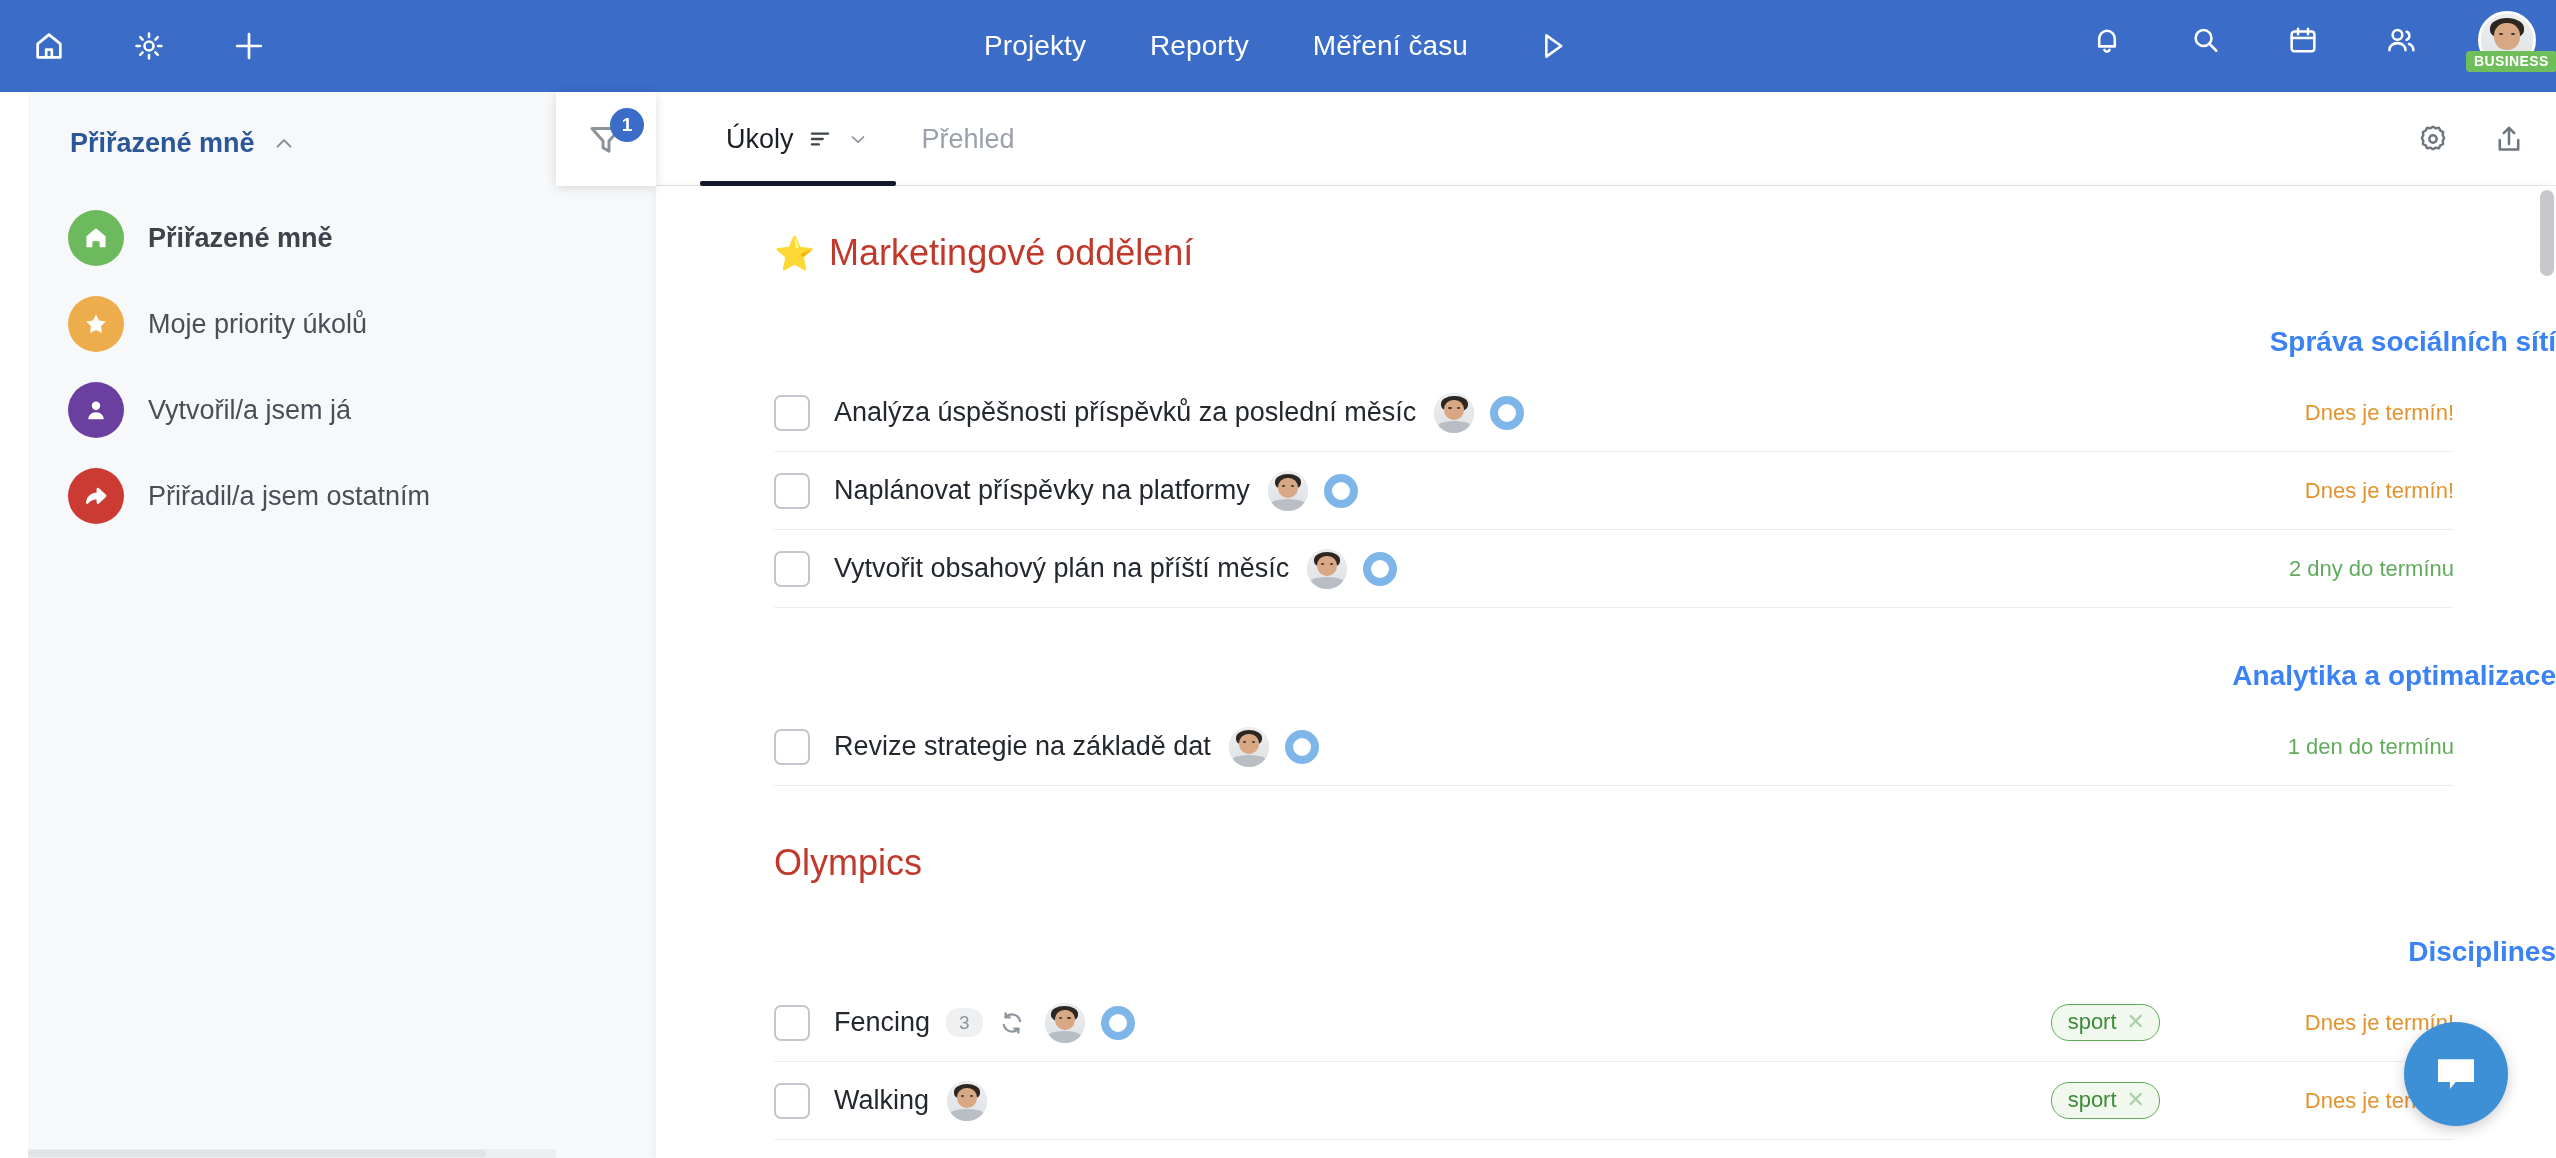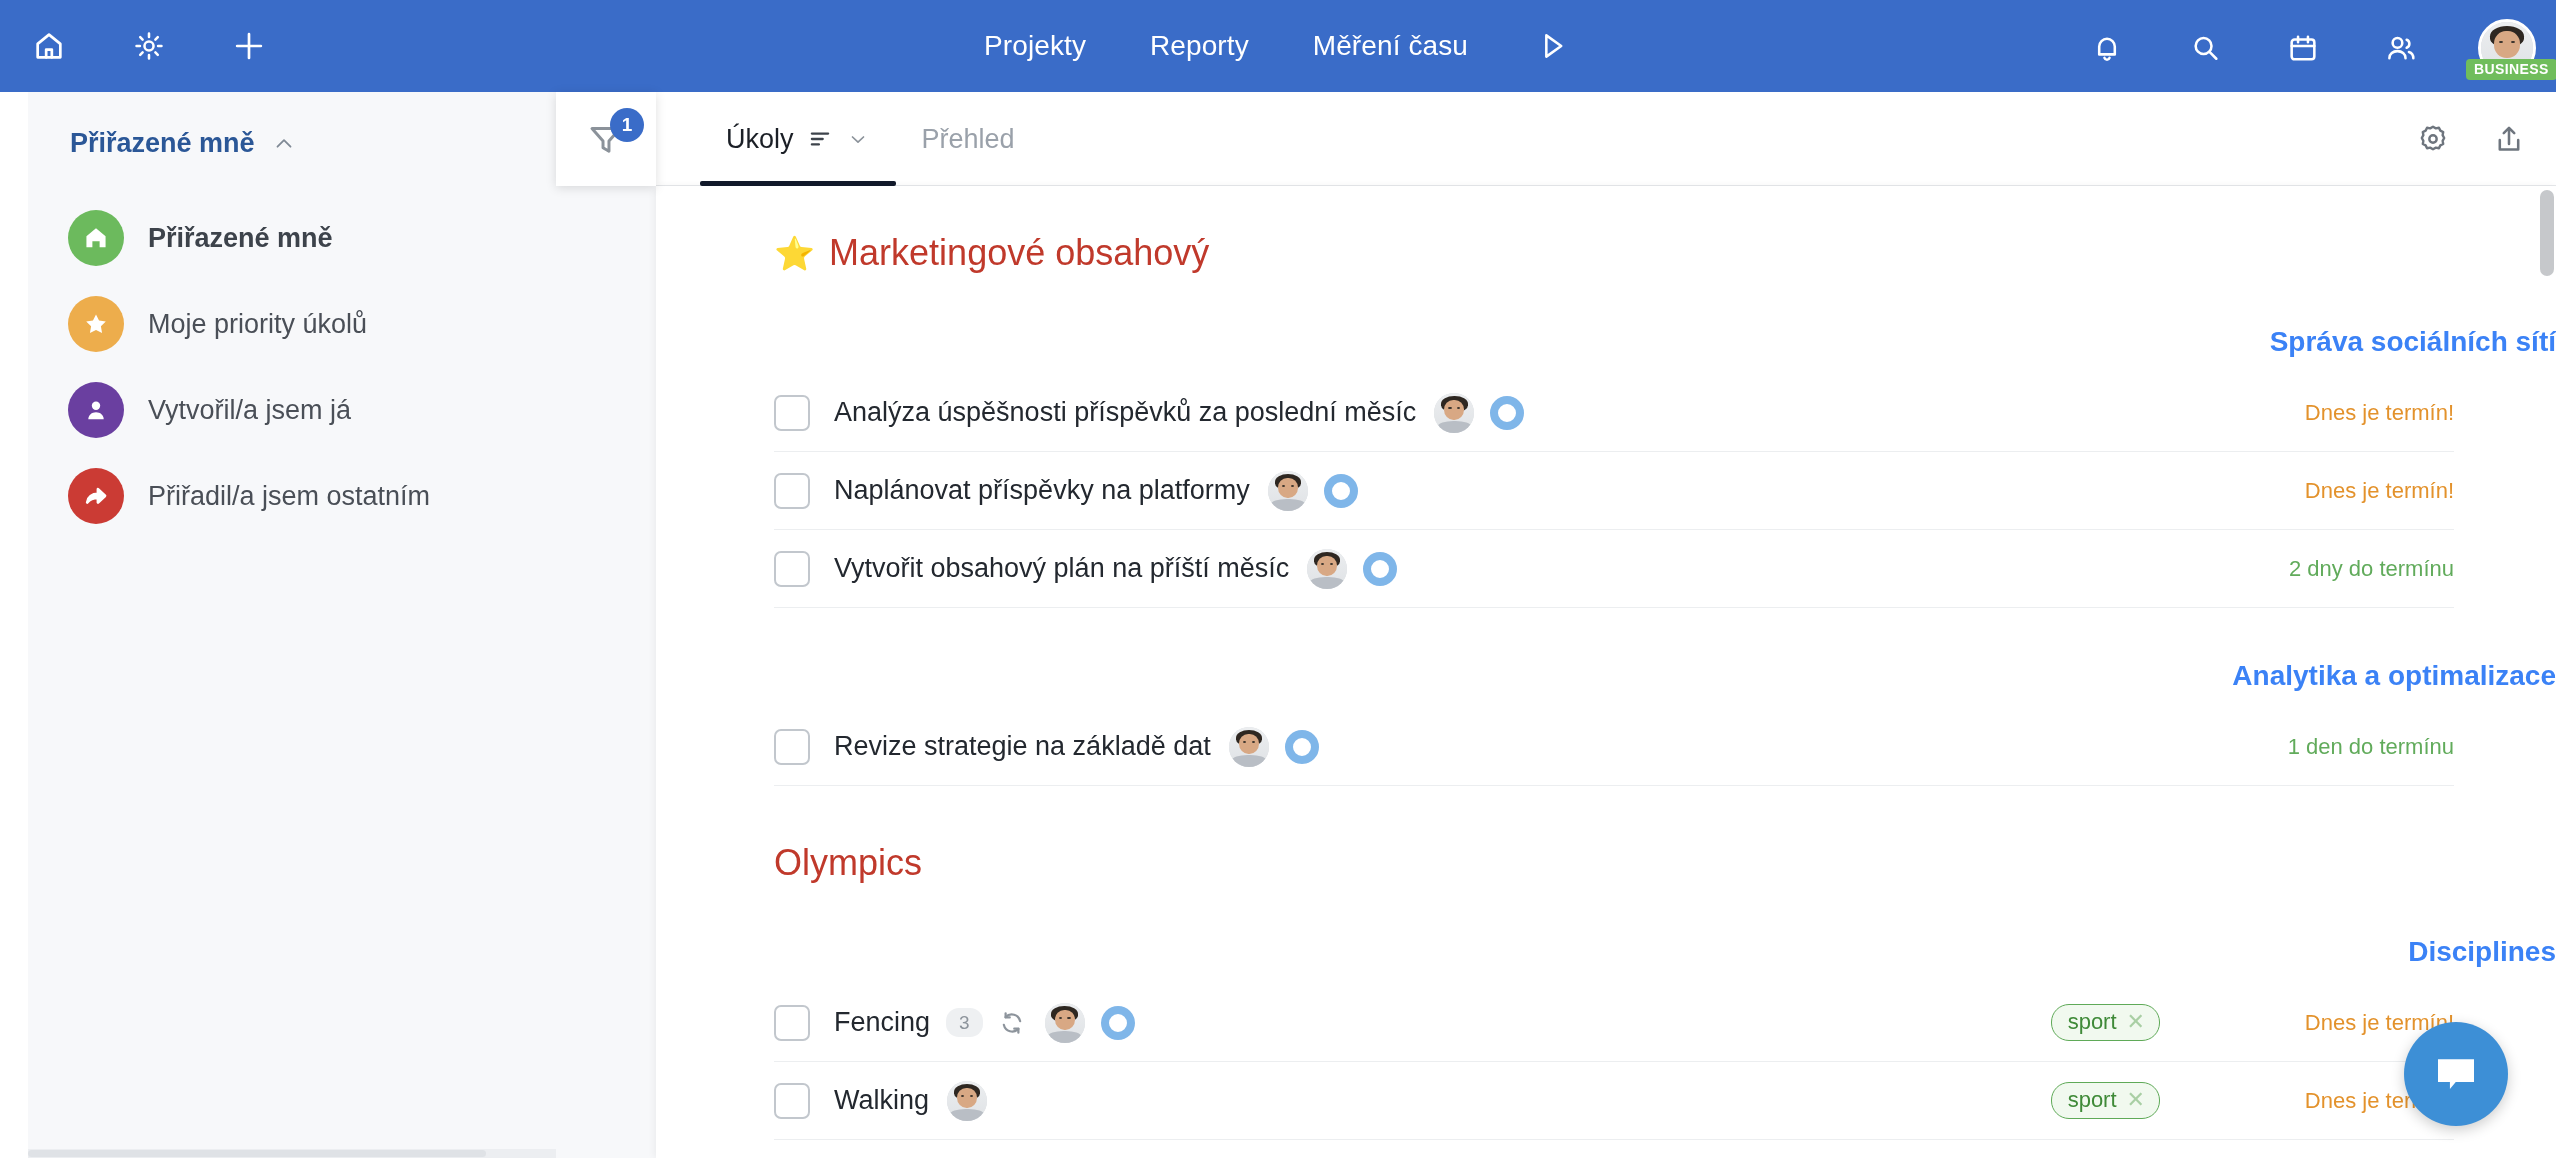--- a/index.html
+++ b/index.html
@@ -24,21 +24,21 @@
   .nav-center{
     position:absolute;left:0;right:0;top:0;height:92px;
     display:flex;align-items:center;justify-content:center;gap:64px;
     pointer-events:none;
   }
   .nav-center > *{pointer-events:auto;}
   .nav-link{
     color:#fff;font-size:28px;font-weight:400;letter-spacing:.1px;cursor:pointer;white-space:nowrap;
   }
   .nav-right{
-    position:absolute;right:20px;top:8px;height:80px;display:flex;align-items:center;gap:44px;
+    position:absolute;right:20px;top:0;height:80px;display:flex;align-items:center;gap:44px;
   }
   .avatar-wrap{position:relative;width:58px;height:58px;margin-left:6px;cursor:pointer;}
   .avatar-img{
     width:58px;height:58px;border-radius:50%;border:3px solid #fff;box-sizing:border-box;
     background:#d8dbe0;overflow:hidden;position:relative;
   }
   .badge-business{
     position:absolute;left:-12px;bottom:-3px;background:#70bd5c;color:#fff;
     font-size:14px;font-weight:700;letter-spacing:.4px;padding:3px 8px 4px;border-radius:4px;
     line-height:1;white-space:nowrap;
@@ -343,21 +343,21 @@
       </div>
     </div>
   </div>
 
   <div class="content-gutter"></div>
 
   <div class="content">
 
     <div class="proj-title">
       <span class="proj-star">⭐</span>
-      <span>Marketingové obsahový</span>
+      <span>Marketingové oddělení</span>
     </div>
 
     <div class="sec-title">Správa sociálních sítí</div>
 
     <div class="row first">
       <div class="chk"></div>
       <div class="row-title">Analýza úspěšnosti příspěvků za poslední měsíc</div>
       <div class="row-avatar">
           <div class="face">
             <div class="body"></div>

